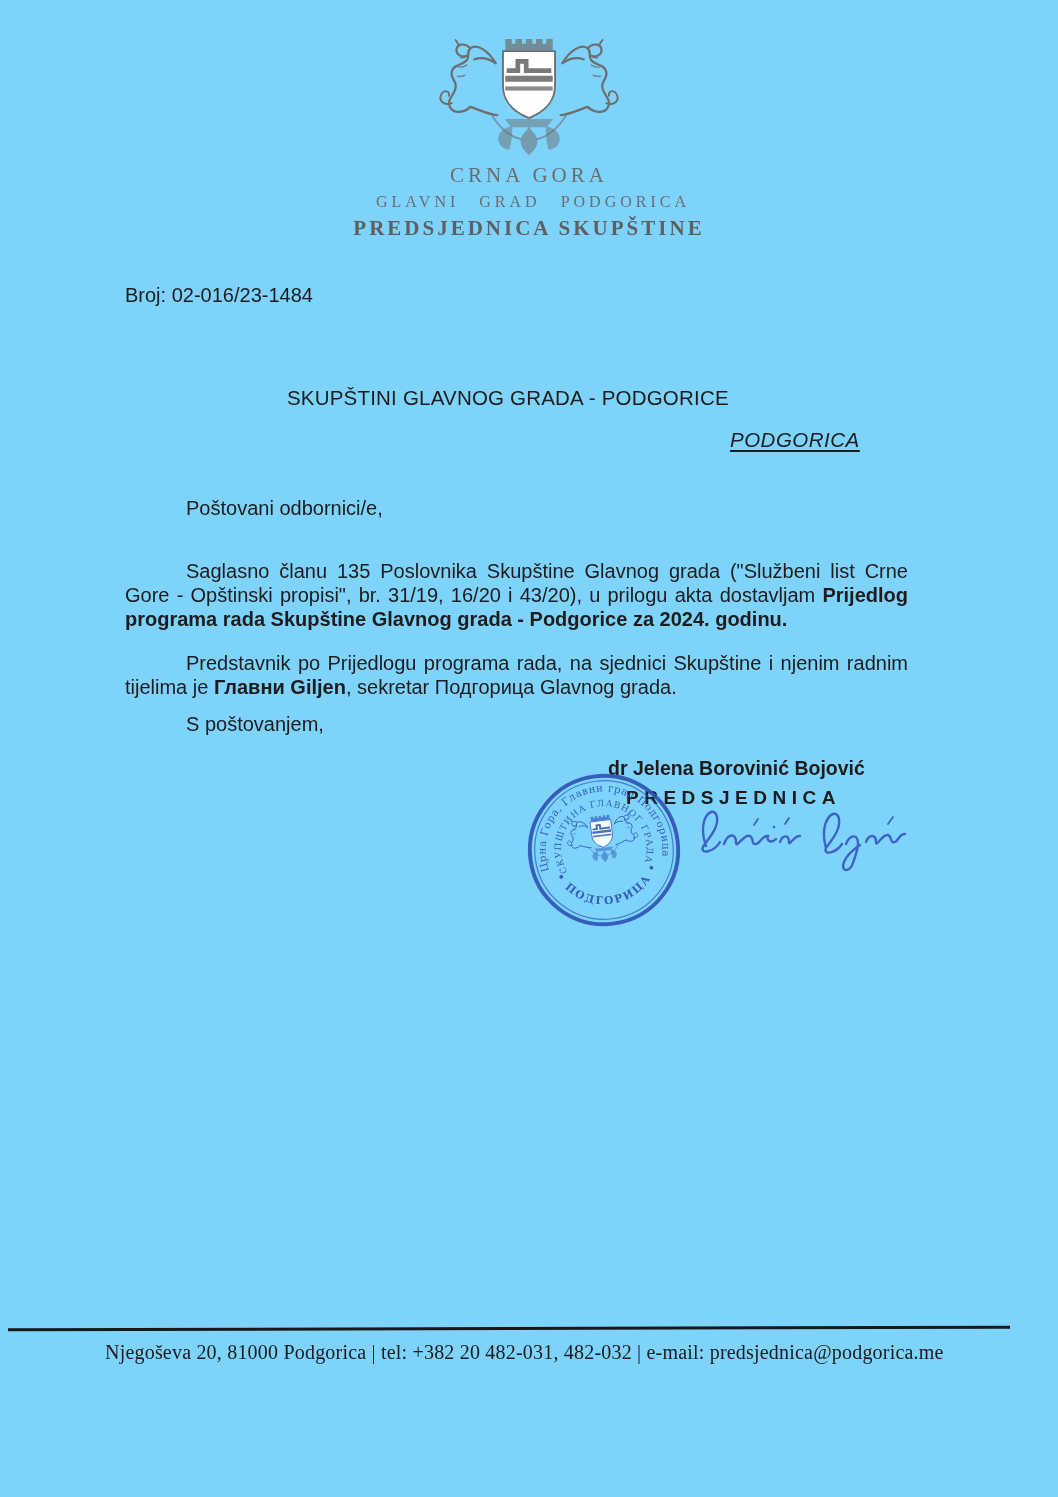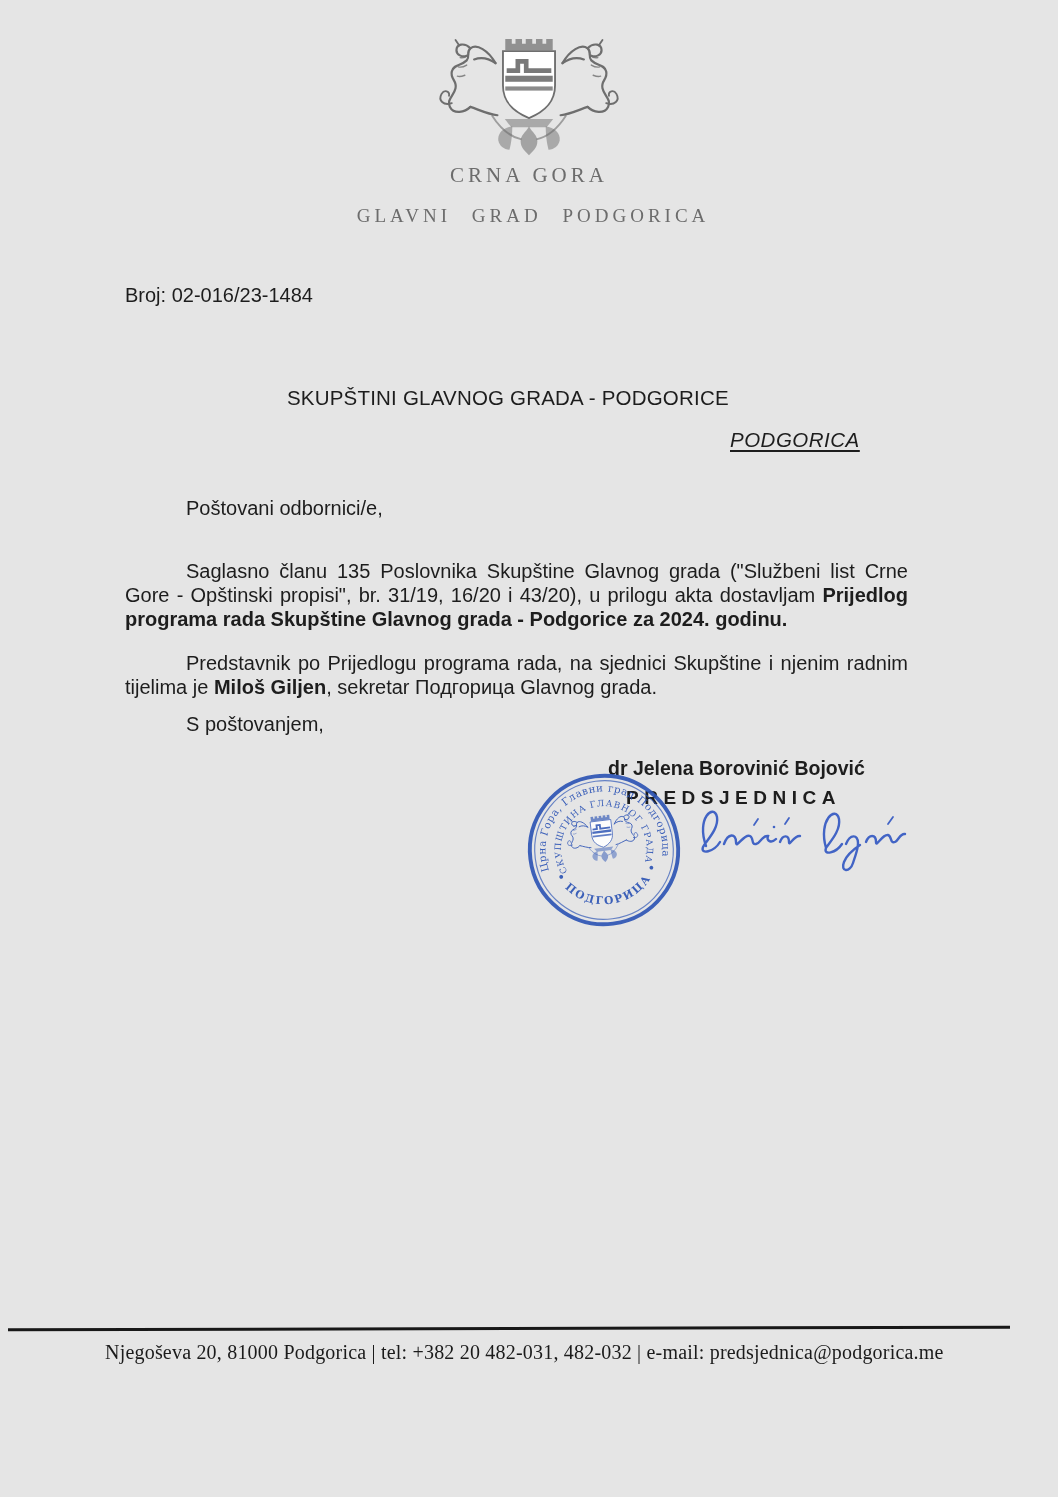--- a/index.html
+++ b/index.html
@@ -1,38 +1,38 @@
 <!DOCTYPE html>
 <html><head>
 <meta charset="utf-8">
 <style>
   html,body{margin:0;padding:0;background:#ffffff;}
   .page{
     position:relative;
     width:1058px;height:1497px;
-    background:#e5e5e5;
+    background:#7dd3fc;
     font-family:"Liberation Sans",sans-serif;
     color:#1d1d1d;
     overflow:hidden;
   }
   svg{display:block;}
   .defs-holder{position:absolute;width:0;height:0;overflow:hidden;}
 
   
   .emblem{position:absolute;top:22px;left:50%;margin-left:-93px;width:186px;height:140px;}
 
   
   .letterhead{
     position:absolute;top:163px;left:0;width:100%;
     text-align:center;
     font-family:"Liberation Serif",serif;
     color:#6c6c6c;
   }
   .lh-line1{font-size:21px;letter-spacing:4px;}
-  .lh-line2{font-size:19px;letter-spacing:4px;word-spacing:12px;margin-top:17px;padding-left:8px;}
+  .lh-line2{font-size:16px;letter-spacing:4px;word-spacing:12px;margin-top:5px;padding-left:8px;}
   .lh-line3{font-size:21px;letter-spacing:3px;font-weight:bold;color:#5f5f5f;margin-top:5px;}
 
   
   .refrow{
     position:absolute;top:284px;left:125px;width:755px;
     display:flex;justify-content:space-between;
     font-size:20px;
   }
 
   .addr1{position:absolute;top:386px;left:287px;font-size:20.5px;font-weight:normal;letter-spacing:.2px;}
@@ -105,34 +105,35 @@
     </defs>
   </svg>
 
   <svg class="emblem" viewBox="0 0 200 150" color="#6e6e6e">
     <use href="#coa"></use>
   </svg>
 
   <div class="letterhead">
     <div class="lh-line1">CRNA GORA</div>
     <div class="lh-line2">GLAVNI GRAD PODGORICA</div>
+    <div class="lh-line3">PREDSJEDNICA SKUPŠTINE</div>
   </div>
 
   <div class="refrow">
     <span>Broj: 02-016/23-1484</span>
   </div>
 
   <div class="addr1">SKUPŠTINI GLAVNOG GRADA - PODGORICE</div>
   <div class="addr2">PODGORICA</div>
 
   <div class="salutation">Poštovani odbornici/e,</div>
 
   <p class="para para-1"><span>Saglasno članu 135 Poslovnika Skupštine Glavnog grada ("Službeni list Crne Gore - Opštinski propisi", br. 31/19, 16/20 i 43/20), u prilogu akta dostavljam </span><b>Prijedlog programa rada Skupštine Glavnog grada - Podgorice za 2024. godinu.</b></p>
 
-  <p class="para para-2"><span>Predstavnik po Prijedlogu programa rada, na sjednici Skupštine i njenim radnim tijelima je </span><b>Miloš Giljen</b><span>, sekretar Подгорица Glavnog grada.</span></p>
+  <p class="para para-2"><span>Predstavnik po Prijedlogu programa rada, na sjednici Skupštine i njenim radnim tijelima je </span><b>Главни Giljen</b><span>, sekretar Подгорица Glavnog grada.</span></p>
 
   <div class="closing">S poštovanjem,</div>
 
   <div class="sig-name">dr Jelena Borovinić Bojović</div>
   <div class="sig-title">PREDSJEDNICA</div>
 
   <svg class="stamp" viewBox="0 0 164 164" color="#2e55b5">
     <g transform="rotate(-7 82 82)" opacity="0.92">
       <defs>
         <path id="arcOuter" d="M25.6,102.5 A60,60 0 1 1 138.4,102.5"></path>

